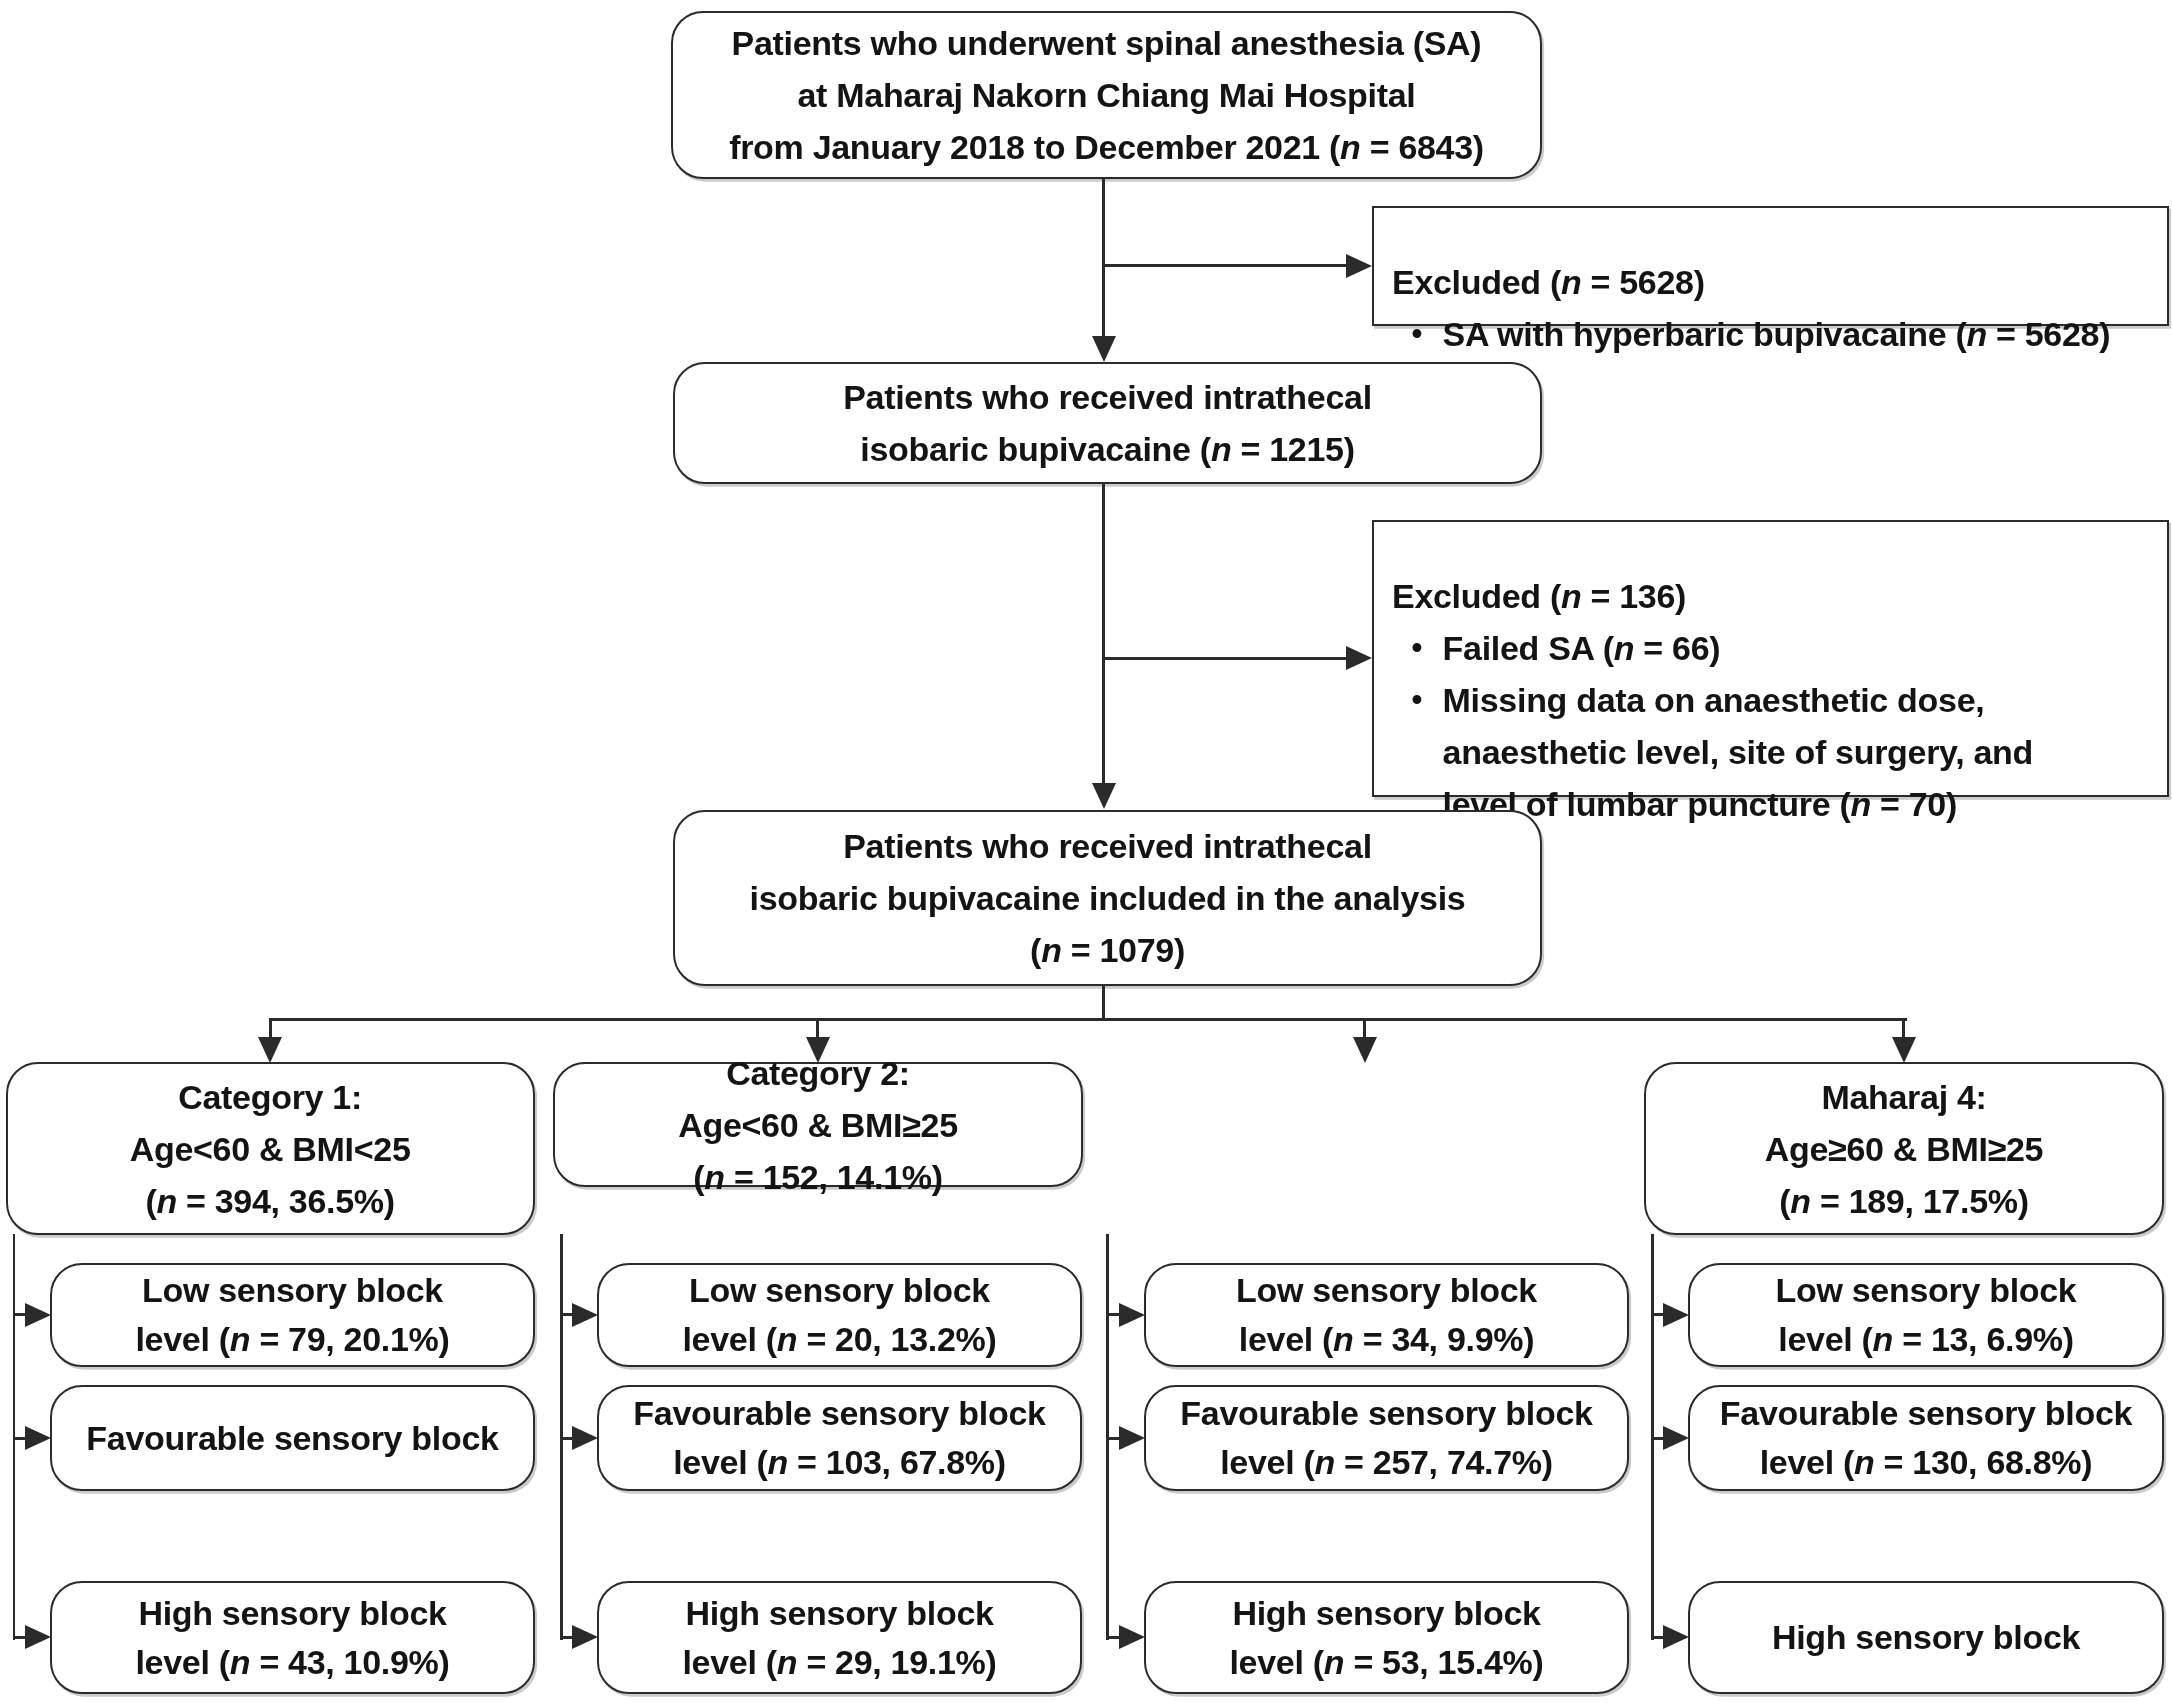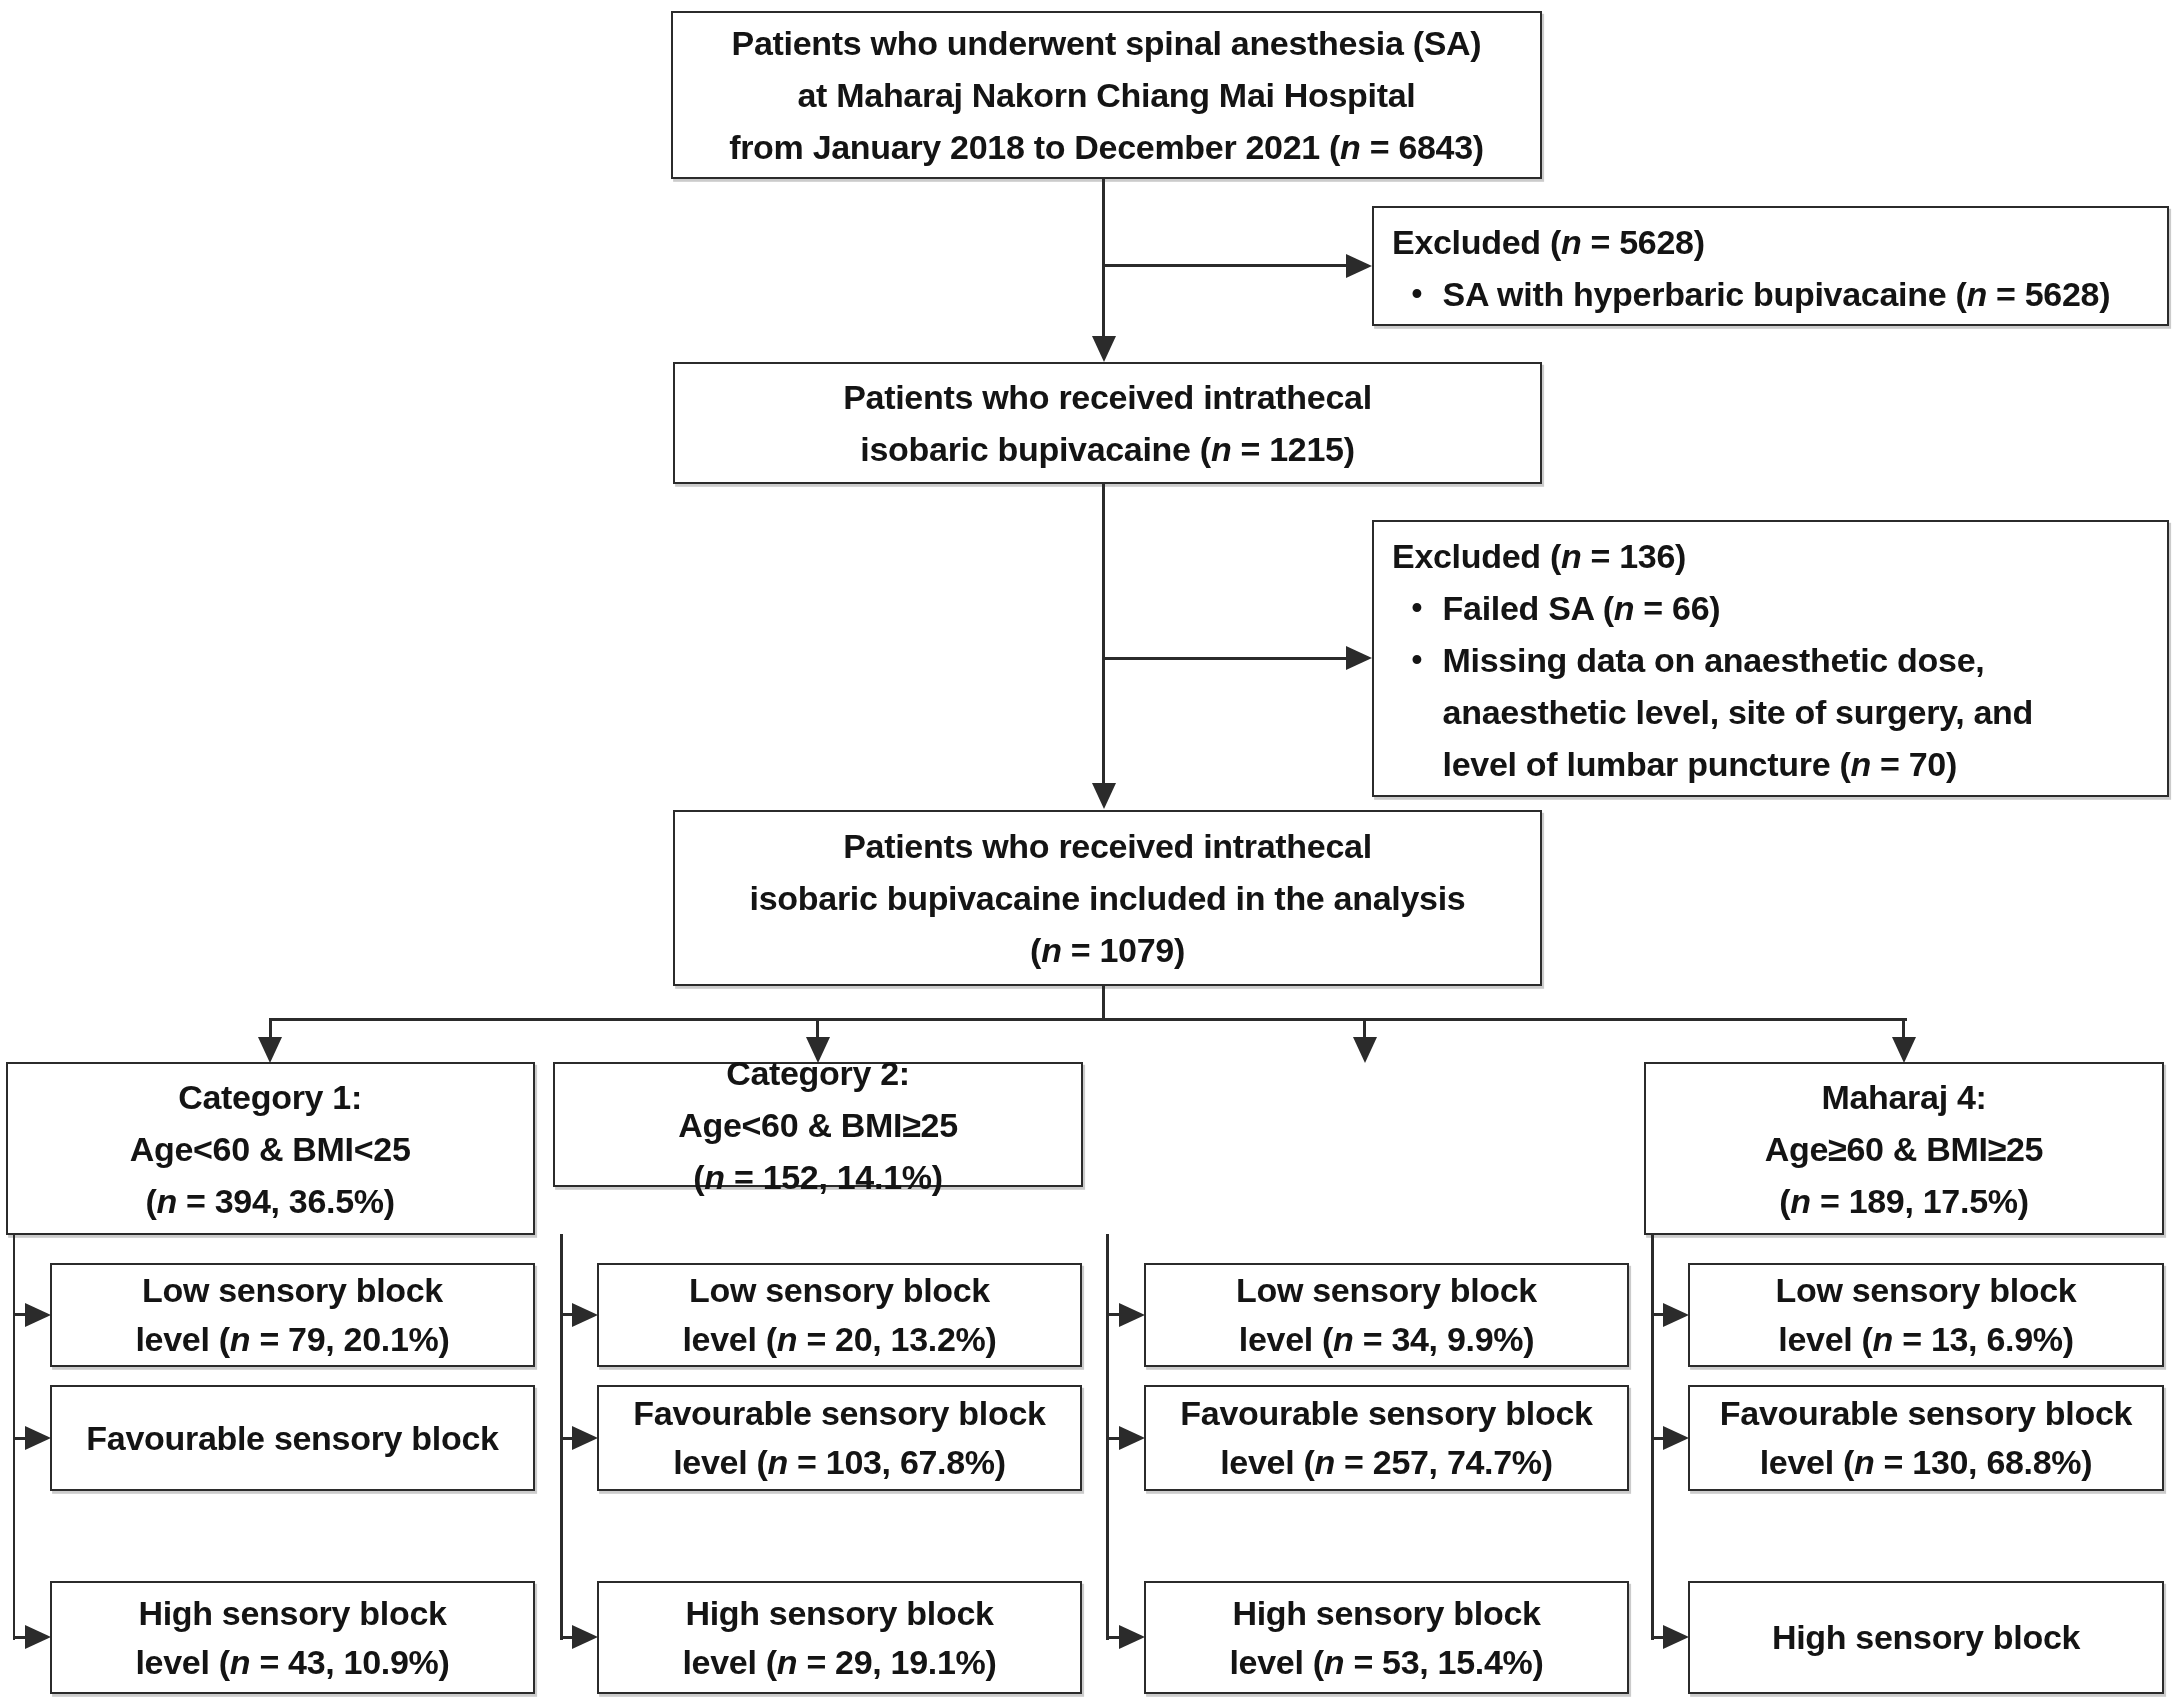--- a/index.html
+++ b/index.html
@@ -8,26 +8,26 @@
     font-family:"Liberation Sans","DejaVu Sans",sans-serif;
     color:#141414;font-weight:700;letter-spacing:-0.3px;
   }
   .box{
     position:absolute;background:#ffffff;border:2.8px solid #2b2b2b;
     box-shadow:2.1px 2.8px 0 rgba(125,125,125,0.40);
     box-sizing:border-box;
   }
   .center-box{
     display:flex;flex-direction:column;justify-content:center;align-items:center;
-    font-size:34px;line-height:52px;
+    font-size:34px;line-height:52px;border-radius:32px;
   }
   .center-box .tline{white-space:nowrap;}
   .sub-box{font-size:34px;line-height:49px;}
   .excl-box{padding:8.4px 18px;font-size:34px;line-height:52px;text-align:left;}
-  .excl-title{white-space:nowrap;}
+  .excl-title{white-space:nowrap;margin-top:40px;}
   .bullet-row{display:flex;align-items:flex-start;padding-left:19.6px;}
   .bullet-dot{width:31px;flex:0 0 31px;font-size:31px;}
   .bullet-lines .tline{white-space:nowrap;}
   .vline,.hline{position:absolute;background:#2b2b2b;}
   .arr-d{position:absolute;width:0;height:0;border-left:12px solid transparent;border-right:12px solid transparent;border-top:26.6px solid #2b2b2b;}
   .arr-r{position:absolute;width:0;height:0;border-top:12px solid transparent;border-bottom:12px solid transparent;border-left:26.6px solid #2b2b2b;}
   i{font-style:italic;}
 </style>
 </head>
 <body>

